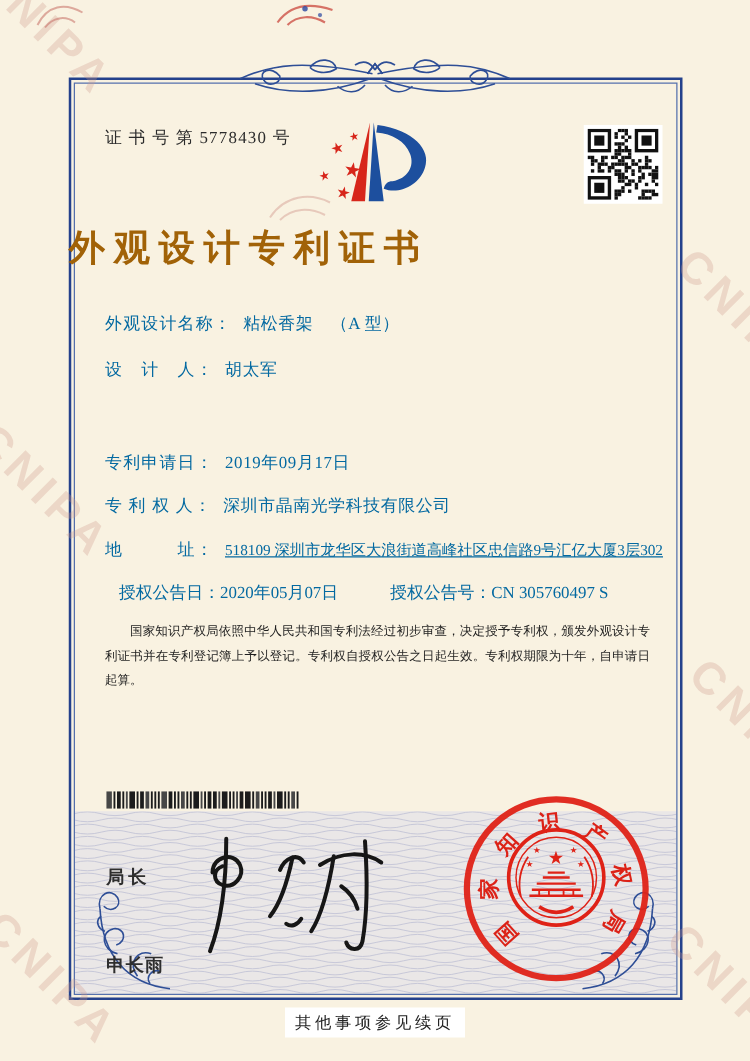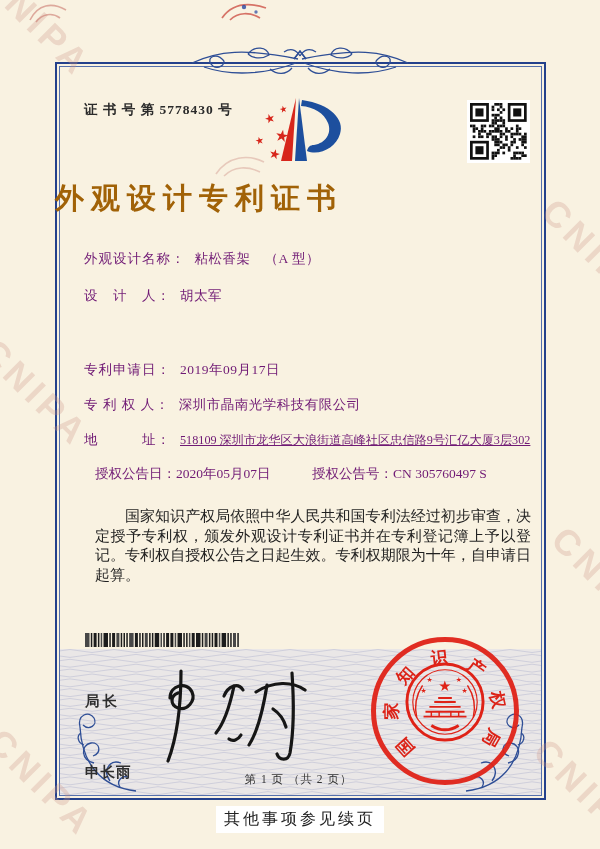--- a/index.html
+++ b/index.html
@@ -17,50 +17,50 @@
 
   .band{position:absolute;left:59px;top:649px;width:482px;height:146px;z-index:0;background:rgba(222,223,236,.55);}
   .band svg{display:block}
 
   .ornament{position:absolute;z-index:2;}
   .orn-top{left:190px;top:42px;}
   .cfl-left{left:60px;top:701px;}
   .cfl-right{left:464px;top:701px;transform:scaleX(-1);}
 
   
-  .txt{position:absolute;z-index:3;color:#701a75;}
-  .certno{left:84px;top:101px;font-size:13.5px;letter-spacing:1px;color:#2b2b2b;font-weight:bold;}
+  .txt{position:absolute;z-index:3;color:#0369a1;}
+  .certno{left:84px;top:101px;font-size:13.5px;letter-spacing:1px;color:#2b2b2b;}
   .title{left:55px;top:179px;width:487px;text-align:left;font-size:29px;font-weight:bold;
          letter-spacing:7px;color:#a16207;}
   .row{left:84px;width:450px;font-size:13.5px;white-space:nowrap;}
   .row .lbl{letter-spacing:1px;}
   .row .val{margin-left:9px;letter-spacing:.5px;}
   .row-addr .val{font-size:12.2px;letter-spacing:0;text-decoration:underline;}
   .grant-left{left:95px;top:465px;font-size:13.5px;}
   .grant-right{left:312px;top:465px;font-size:13.5px;}
-  .body-p{left:84px;width:436px;font-size:15px;line-height:19.5px;text-align:justify;
-          text-indent:2em;color:#1f1f1f;margin:11px;}
+  .body-p{left:84px;width:436px;font-size:10px;line-height:19.5px;text-align:justify;
+          text-indent:2em;color:#1f1f1f;margin:0;}
   .barcode{position:absolute;left:85px;top:633px;z-index:3;}
   .chief{left:85px;top:692px;font-size:14.5px;font-weight:bold;letter-spacing:3px;color:#2e2e2e;}
   .chief2{left:85px;top:719px;font-size:14.5px;font-weight:bold;letter-spacing:1px;color:#2e2e2e;margin-top:44px;}
   .signature{position:absolute;left:136px;top:666px;z-index:4;}
   .pageno{left:55px;top:772px;width:487px;text-align:center;font-size:11.5px;letter-spacing:1px;color:#333;}
 
   
   .seal{position:absolute;left:371px;top:637px;width:148px;height:148px;z-index:3;}
   .seal-ring{position:absolute;inset:0;border:5px solid #df2217;border-radius:50%;opacity:.95;}
   .seal-chars{position:absolute;inset:0;transform:rotate(-6deg);}
   .seal-chars span{position:absolute;left:calc(50% - 9px);top:calc(50% - 11px);width:18px;height:22px;
       text-align:center;font-weight:bold;font-size:17px;color:#dc2217;line-height:22px;}
   .emblem{position:absolute;left:33px;top:24px;}
   .seal-date{position:absolute;left:365px;top:756px;width:160px;text-align:center;z-index:4;
       font-size:13.5px;font-weight:bold;color:#0e0e0e;letter-spacing:.5px;}
 
   .footer-note{position:absolute;left:50%;top:806px;transform:translateX(-50%);z-index:3;
-      background:#ffffff;padding:3px 8px;font-size:16px;letter-spacing:3px;color:#222;}
+      background:#ffffff;padding:3px 8px;font-size:13px;letter-spacing:3px;color:#222;}
 
   .qr{position:absolute;left:467px;top:100px;background:#fff;padding:3px;z-index:3;}
   .logo{position:absolute;left:252px;top:93px;z-index:3;}
   .floret{position:absolute;z-index:6;pointer-events:none;}
 </style>
 </head>
 <body>
 
 <div class="page">
 
@@ -419,17 +419,16 @@
       <g fill="#df2217" font-family="'DejaVu Sans',sans-serif">
         <text x="35" y="31" font-size="15">★</text>
         <text x="23" y="22" font-size="7">★</text>
         <text x="53" y="22" font-size="7">★</text>
         <text x="17" y="33" font-size="7">★</text>
         <text x="59" y="33" font-size="7">★</text>
       </g>
     </svg>
   </div>
 
-  <div class="txt pageno">第 1 页 （共 2 页）</div>
 
   <div class="footer-note">其他事项参见续页</div>
 
 </div>
 
 </body></html>

